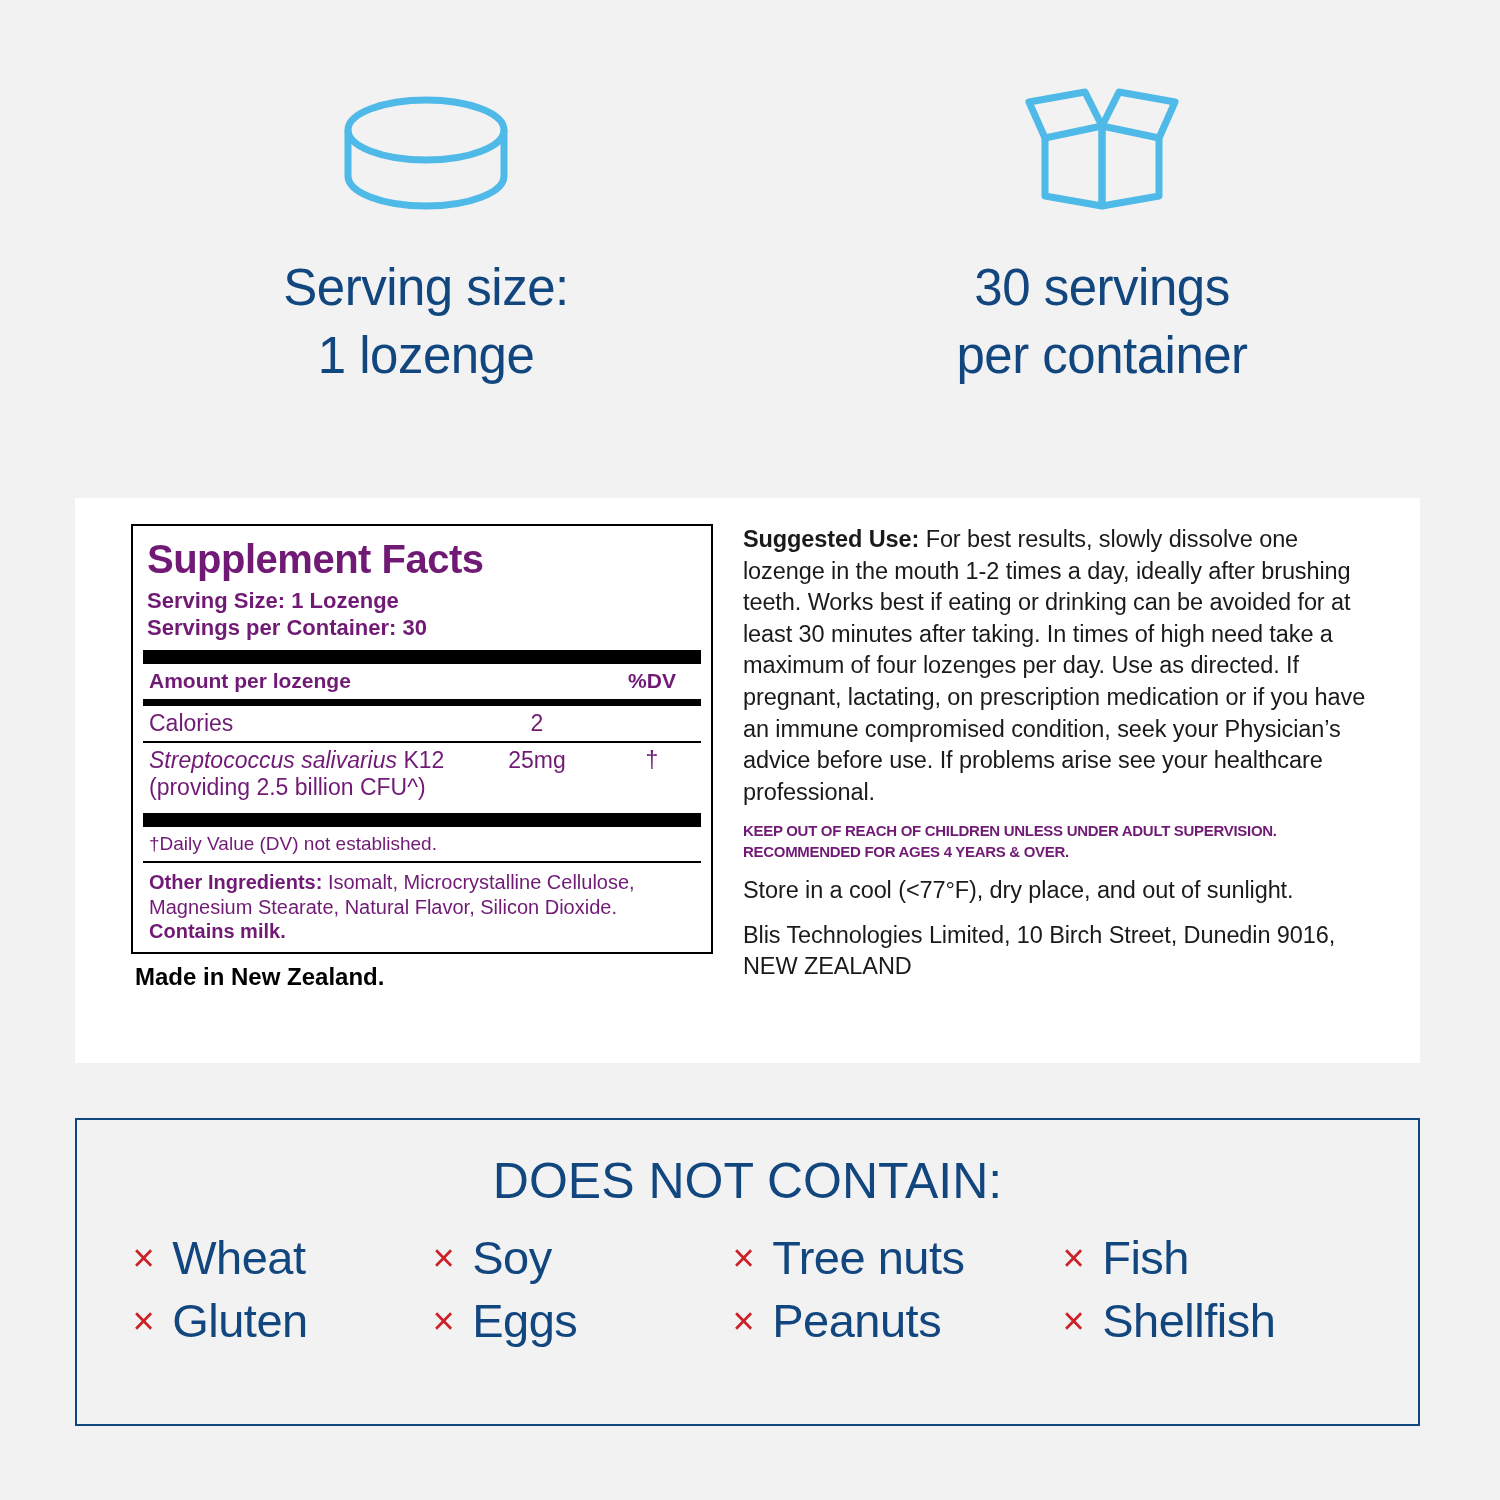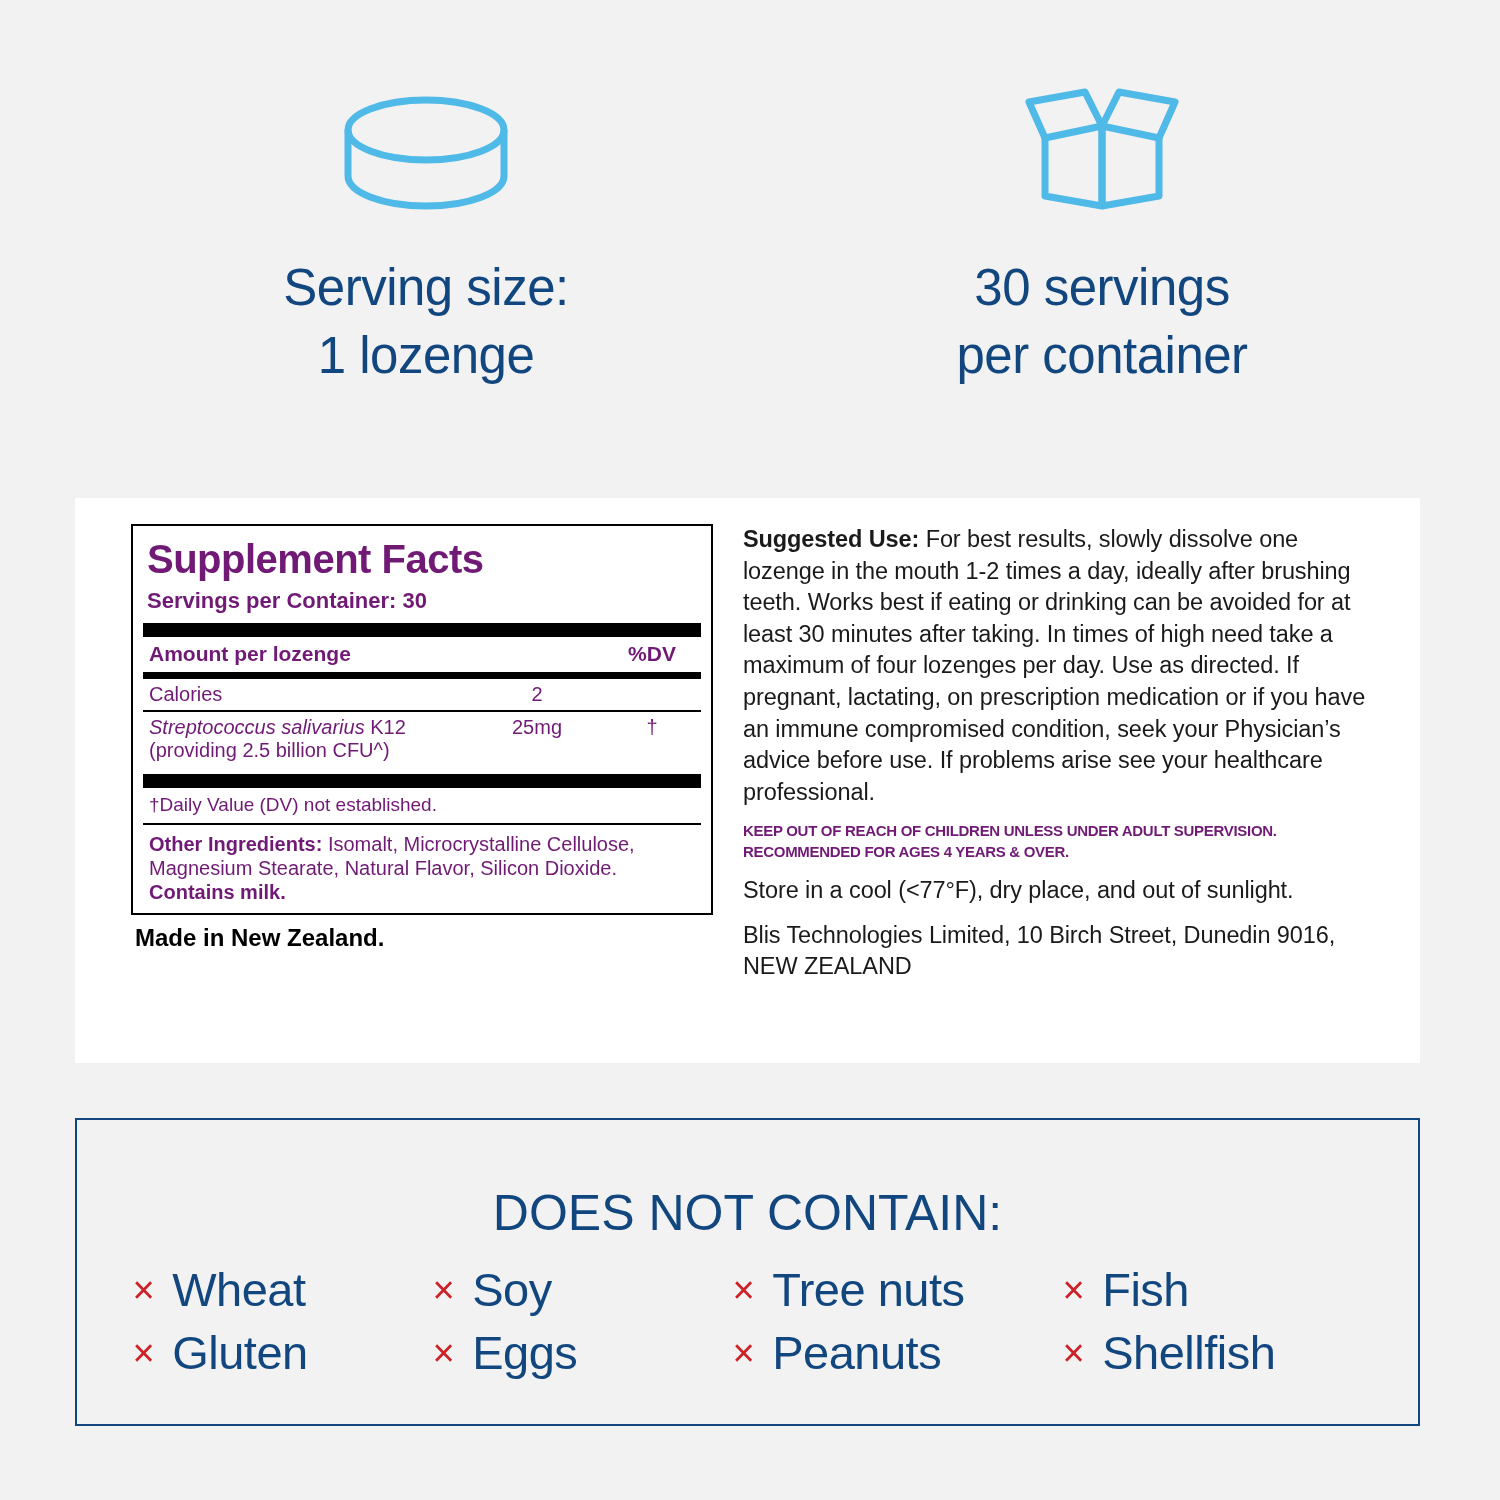--- a/index.html
+++ b/index.html
@@ -96,21 +96,21 @@
     background: #000;
     margin: 0;
   }
   .rule-thin {
     height: 2px;
     background: #000;
     margin: 0;
   }
   .sf-row {
     display: flex;
-    font-size: 20px;
+    font-size: 23px;
     padding: 4px 4px 4px 6px;
     align-items: flex-start;
   }
   .sf-row .name { flex: 1; }
   .sf-row .amt { width: 140px; text-align: center; }
   .sf-row .dv  { width: 90px; text-align: center; }
   .sf-head {
     font-weight: bold;
     font-size: 21px;
     padding: 5px 4px 6px 6px;
@@ -169,21 +169,20 @@
     box-sizing: border-box;
     background: #f2f2f2;
     padding-top: 32px;
   }
   .allergens-title {
     text-align: center;
     font-size: 50px;
     color: #12467f;
     letter-spacing: 0px;
     margin-bottom: 20px;
-    margin-top: 32px;
   }
   .allergen-grid {
     display: grid;
     grid-template-columns: 300px 300px 330px 300px;
     justify-content: center;
     row-gap: 8px;
   }
   .allergen {
     display: flex;
     align-items: center;
@@ -237,20 +236,21 @@
 
 
   </div>
 
   <div class="panel">
 
     <div class="sf-col">
       <div class="sf-box">
 
         <div class="sf-title">Supplement Facts</div>
+        <div class="sf-serving">Serving Size: 1 Lozenge</div>
         <div class="sf-serving">Servings per Container: 30</div>
 
         <div class="rule-thick"></div>
 
         <div class="sf-row sf-head">
           <div class="name">Amount per lozenge</div>
           <div class="dv">%DV</div>
         </div>
 
         <div class="rule-med"></div>

